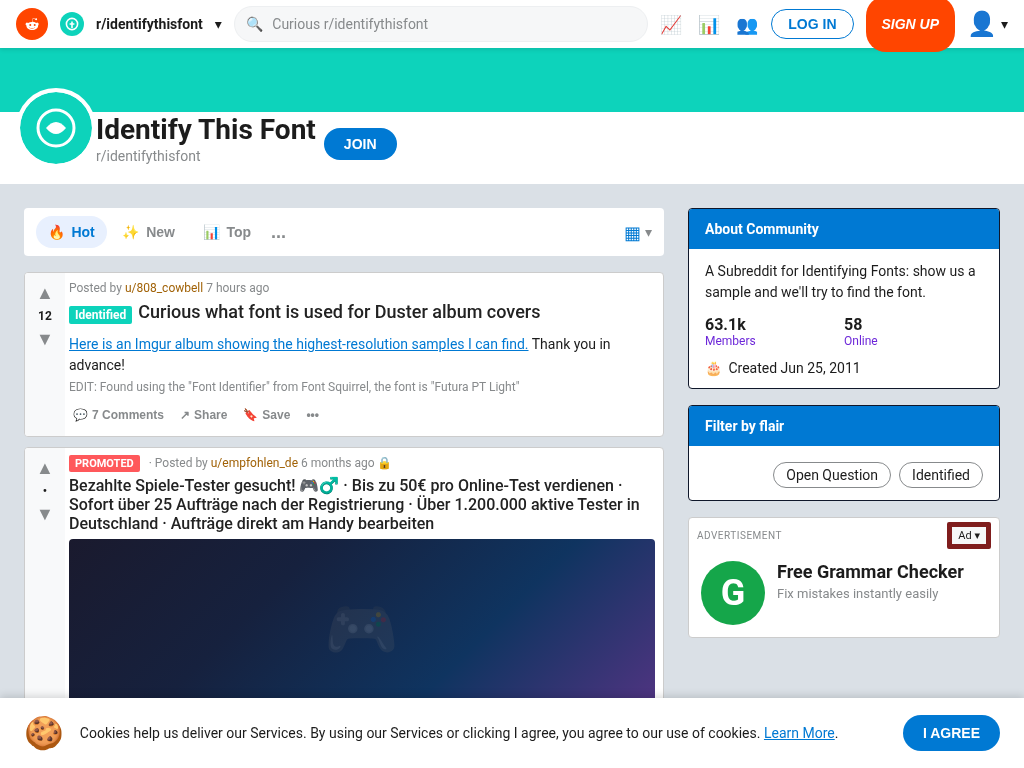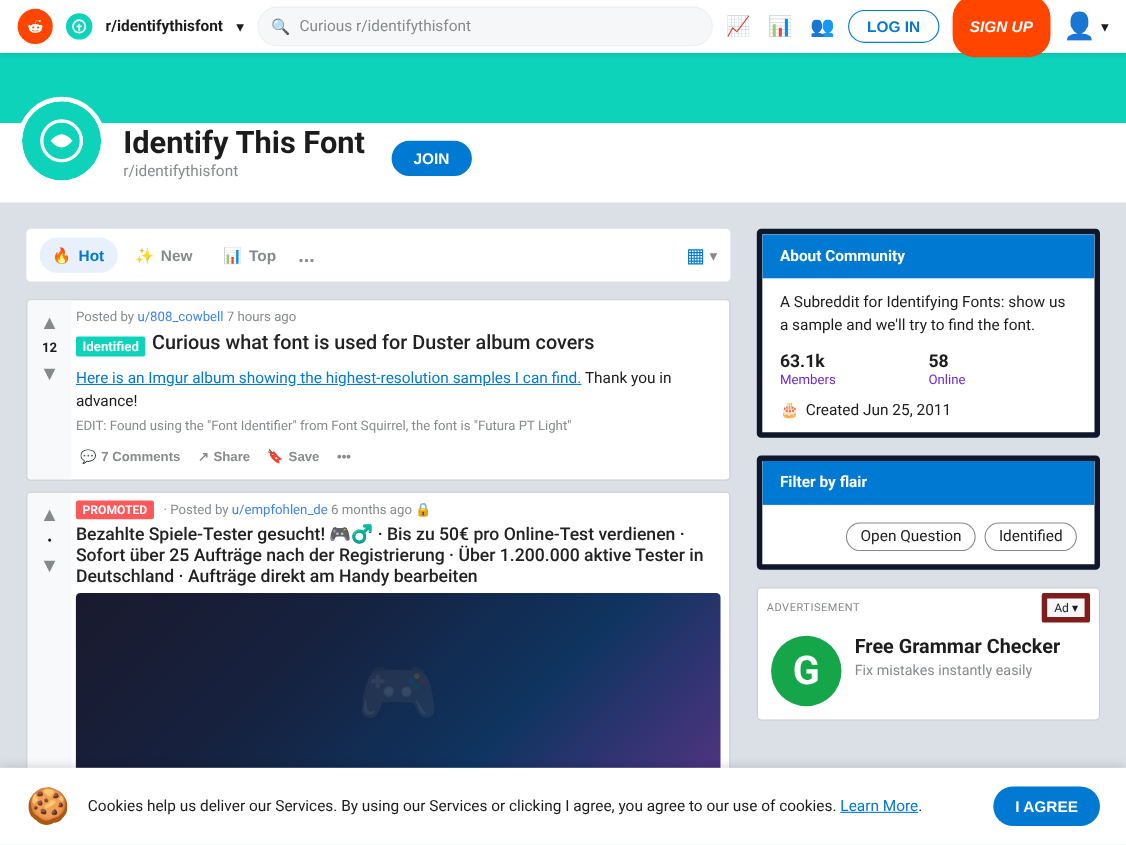--- a/index.html
+++ b/index.html
@@ -63,21 +63,20 @@
 
     
     .banner { background: #0dd3bb; height: 64px; }
 
     
     .community-header {
       background: white;
       padding: 0 16px 16px;
       display: flex;
       align-items: flex-end;
-      gap: 16px;
     }
     .community-icon-wrap {
       width: 80px;
       height: 80px;
       margin-top: -24px;
       border-radius: 50%;
       border: 4px solid white;
       background: white;
       flex-shrink: 0;
       display: flex;
@@ -175,21 +174,21 @@
       align-items: center;
       justify-content: center;
       cursor: pointer;
       color: #878a8c;
       font-size: 18px;
       border-radius: 2px;
     }
     .vote-count { font-weight: 700; font-size: 12px; }
     .post-body { flex: 1; padding: 8px 8px 8px 4px; }
     .post-meta { font-size: 12px; color: #878a8c; margin-bottom: 6px; }
-    .post-meta a { color: #3b82f6; text-decoration: none; }
+    .post-meta a { color: #a16207; text-decoration: none; }
     .flair-badge {
       background: #0dd3bb;
       color: white;
       padding: 2px 6px;
       border-radius: 2px;
       font-size: 12px;
       font-weight: 700;
       margin-right: 6px;
     }
     .post-title { font-size: 18px; font-weight: 500; margin-bottom: 6px; color: #222; }
@@ -220,21 +219,21 @@
       margin-right: 6px;
     }
 
     
     .sidebar { width: 312px; flex-shrink: 0; }
     .sidebar-card {
       background: white;
       border-radius: 4px;
       margin-bottom: 16px;
       overflow: hidden;
-      border: 5px solid #0f172a;
+      border: 1px solid #0f172a;
     }
     .sidebar-card-header {
       background: #0079d3;
       color: white;
       padding: 12px 16px;
       font-weight: 700;
       font-size: 14px;
     }
     .sidebar-card-body { padding: 12px 16px; }
     .community-desc { font-size: 14px; line-height: 1.5; color: #1c1c1c; margin-bottom: 12px; }

